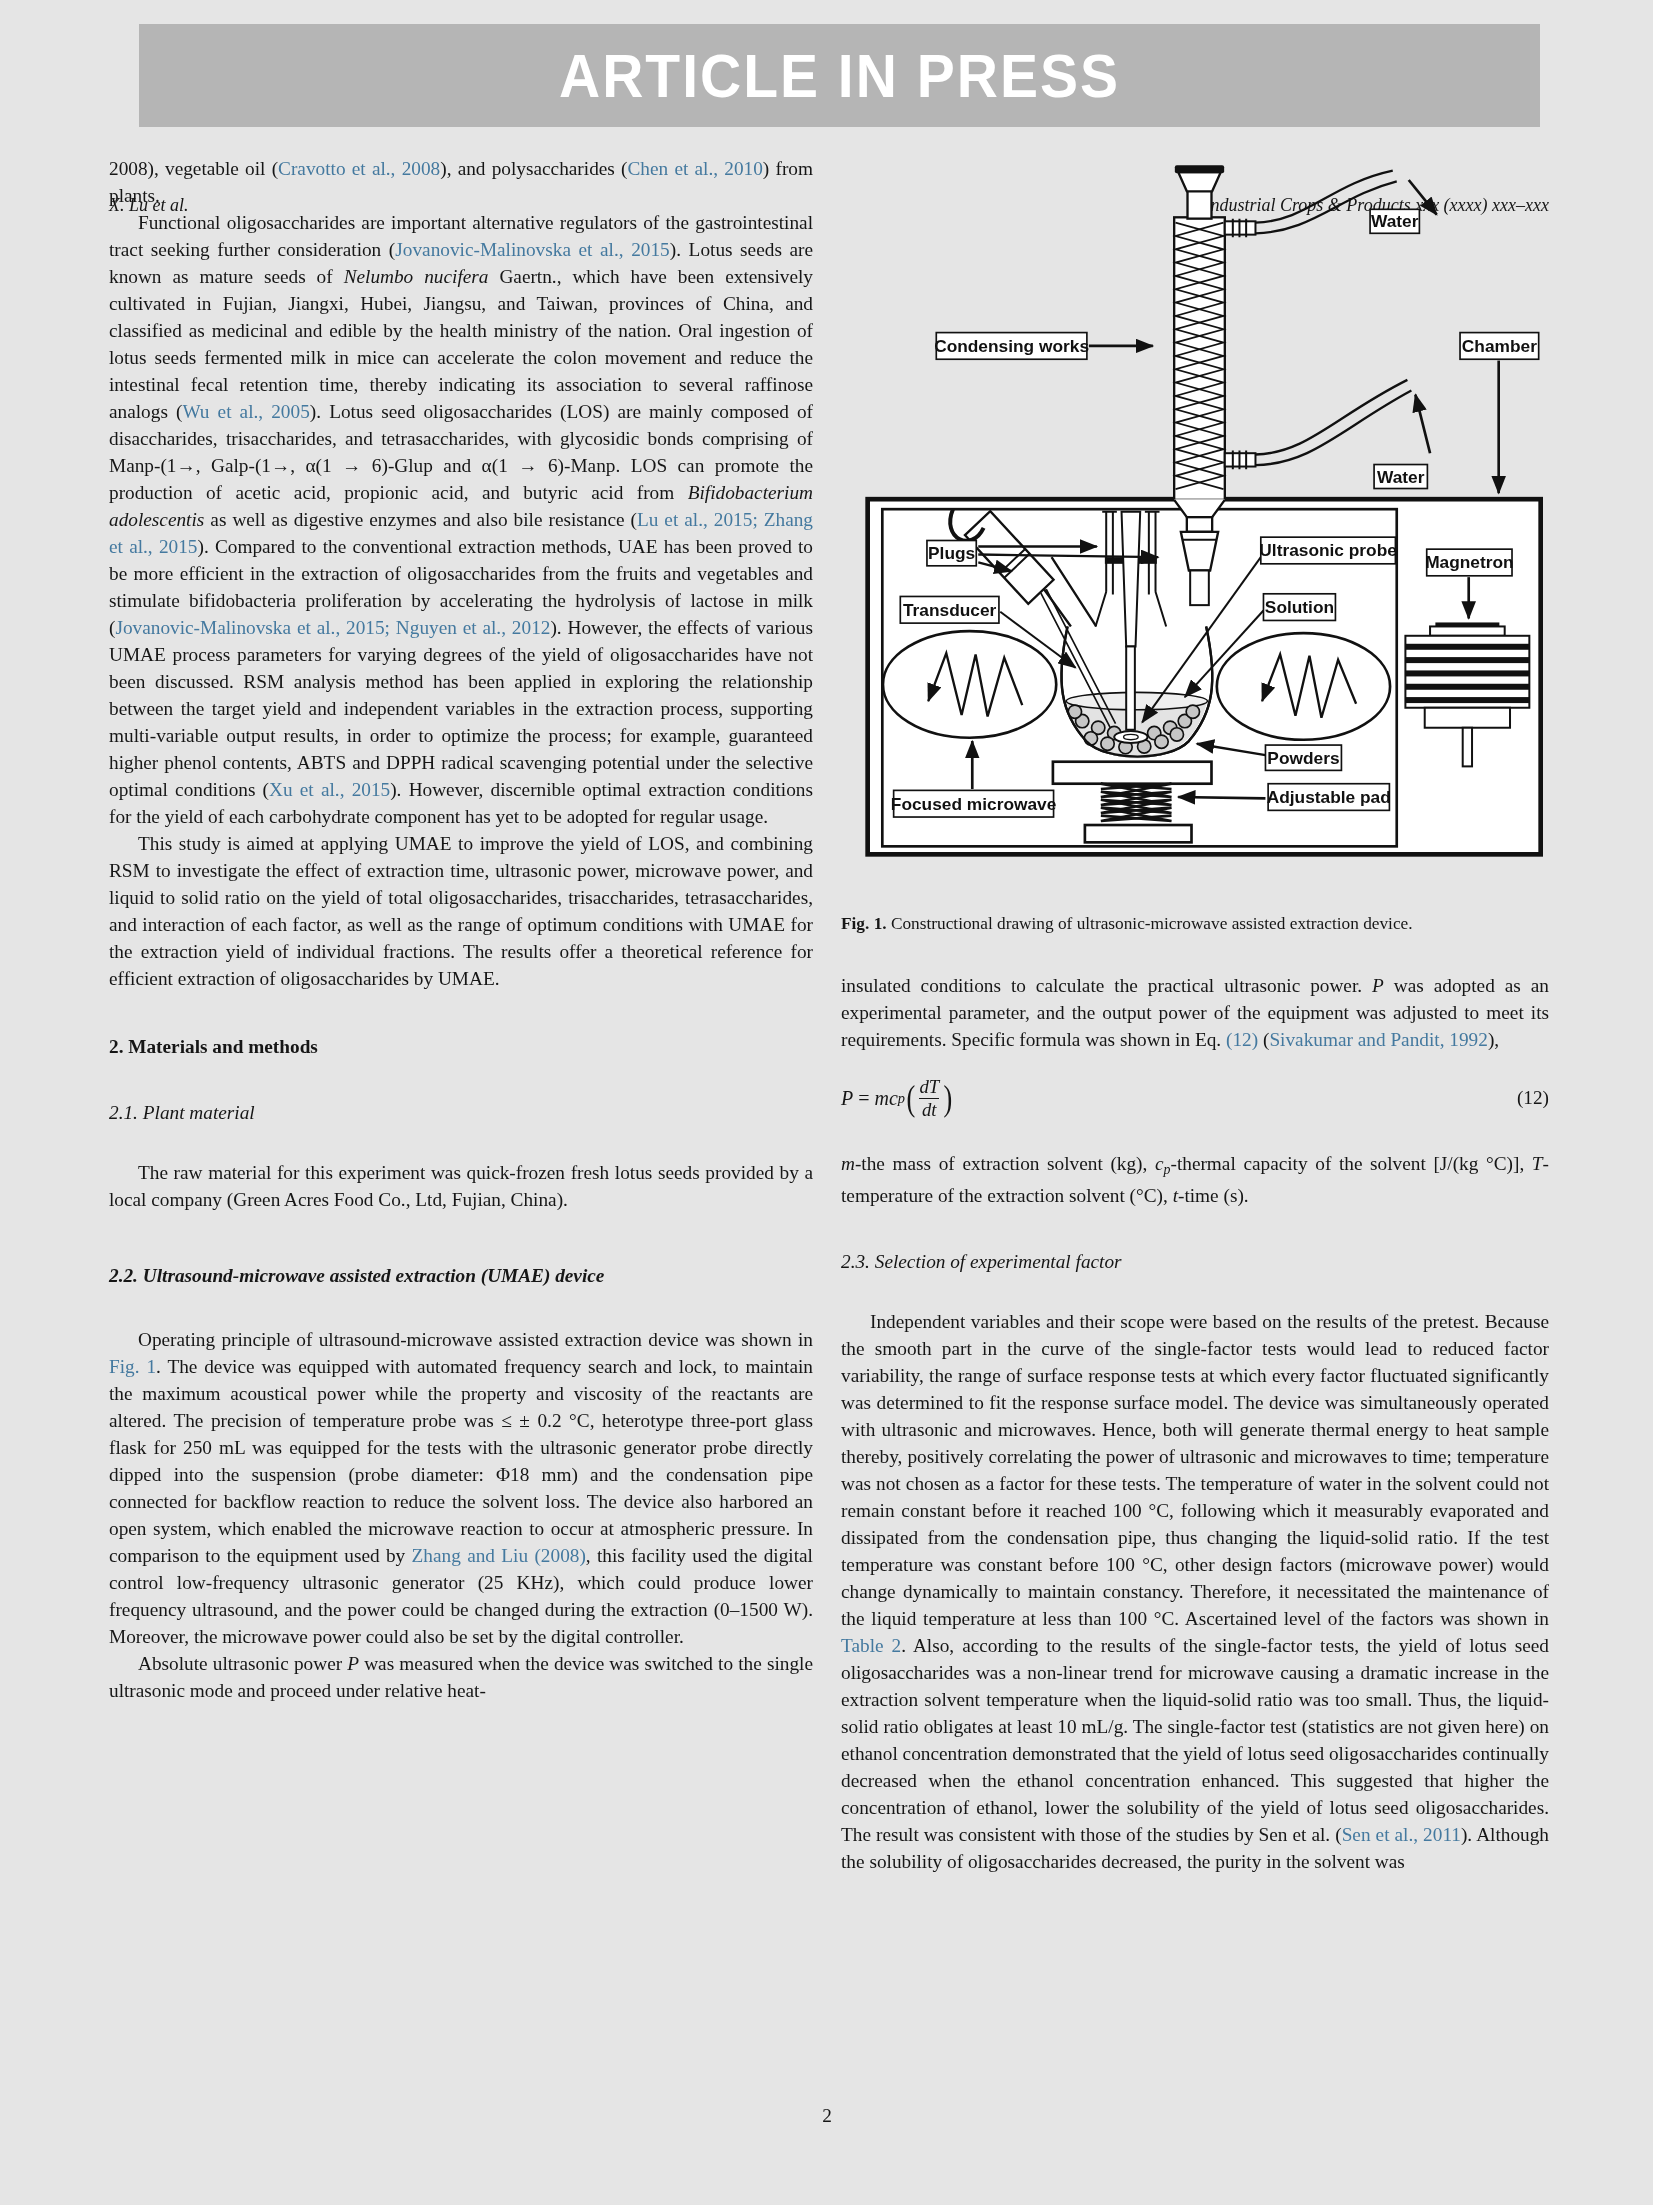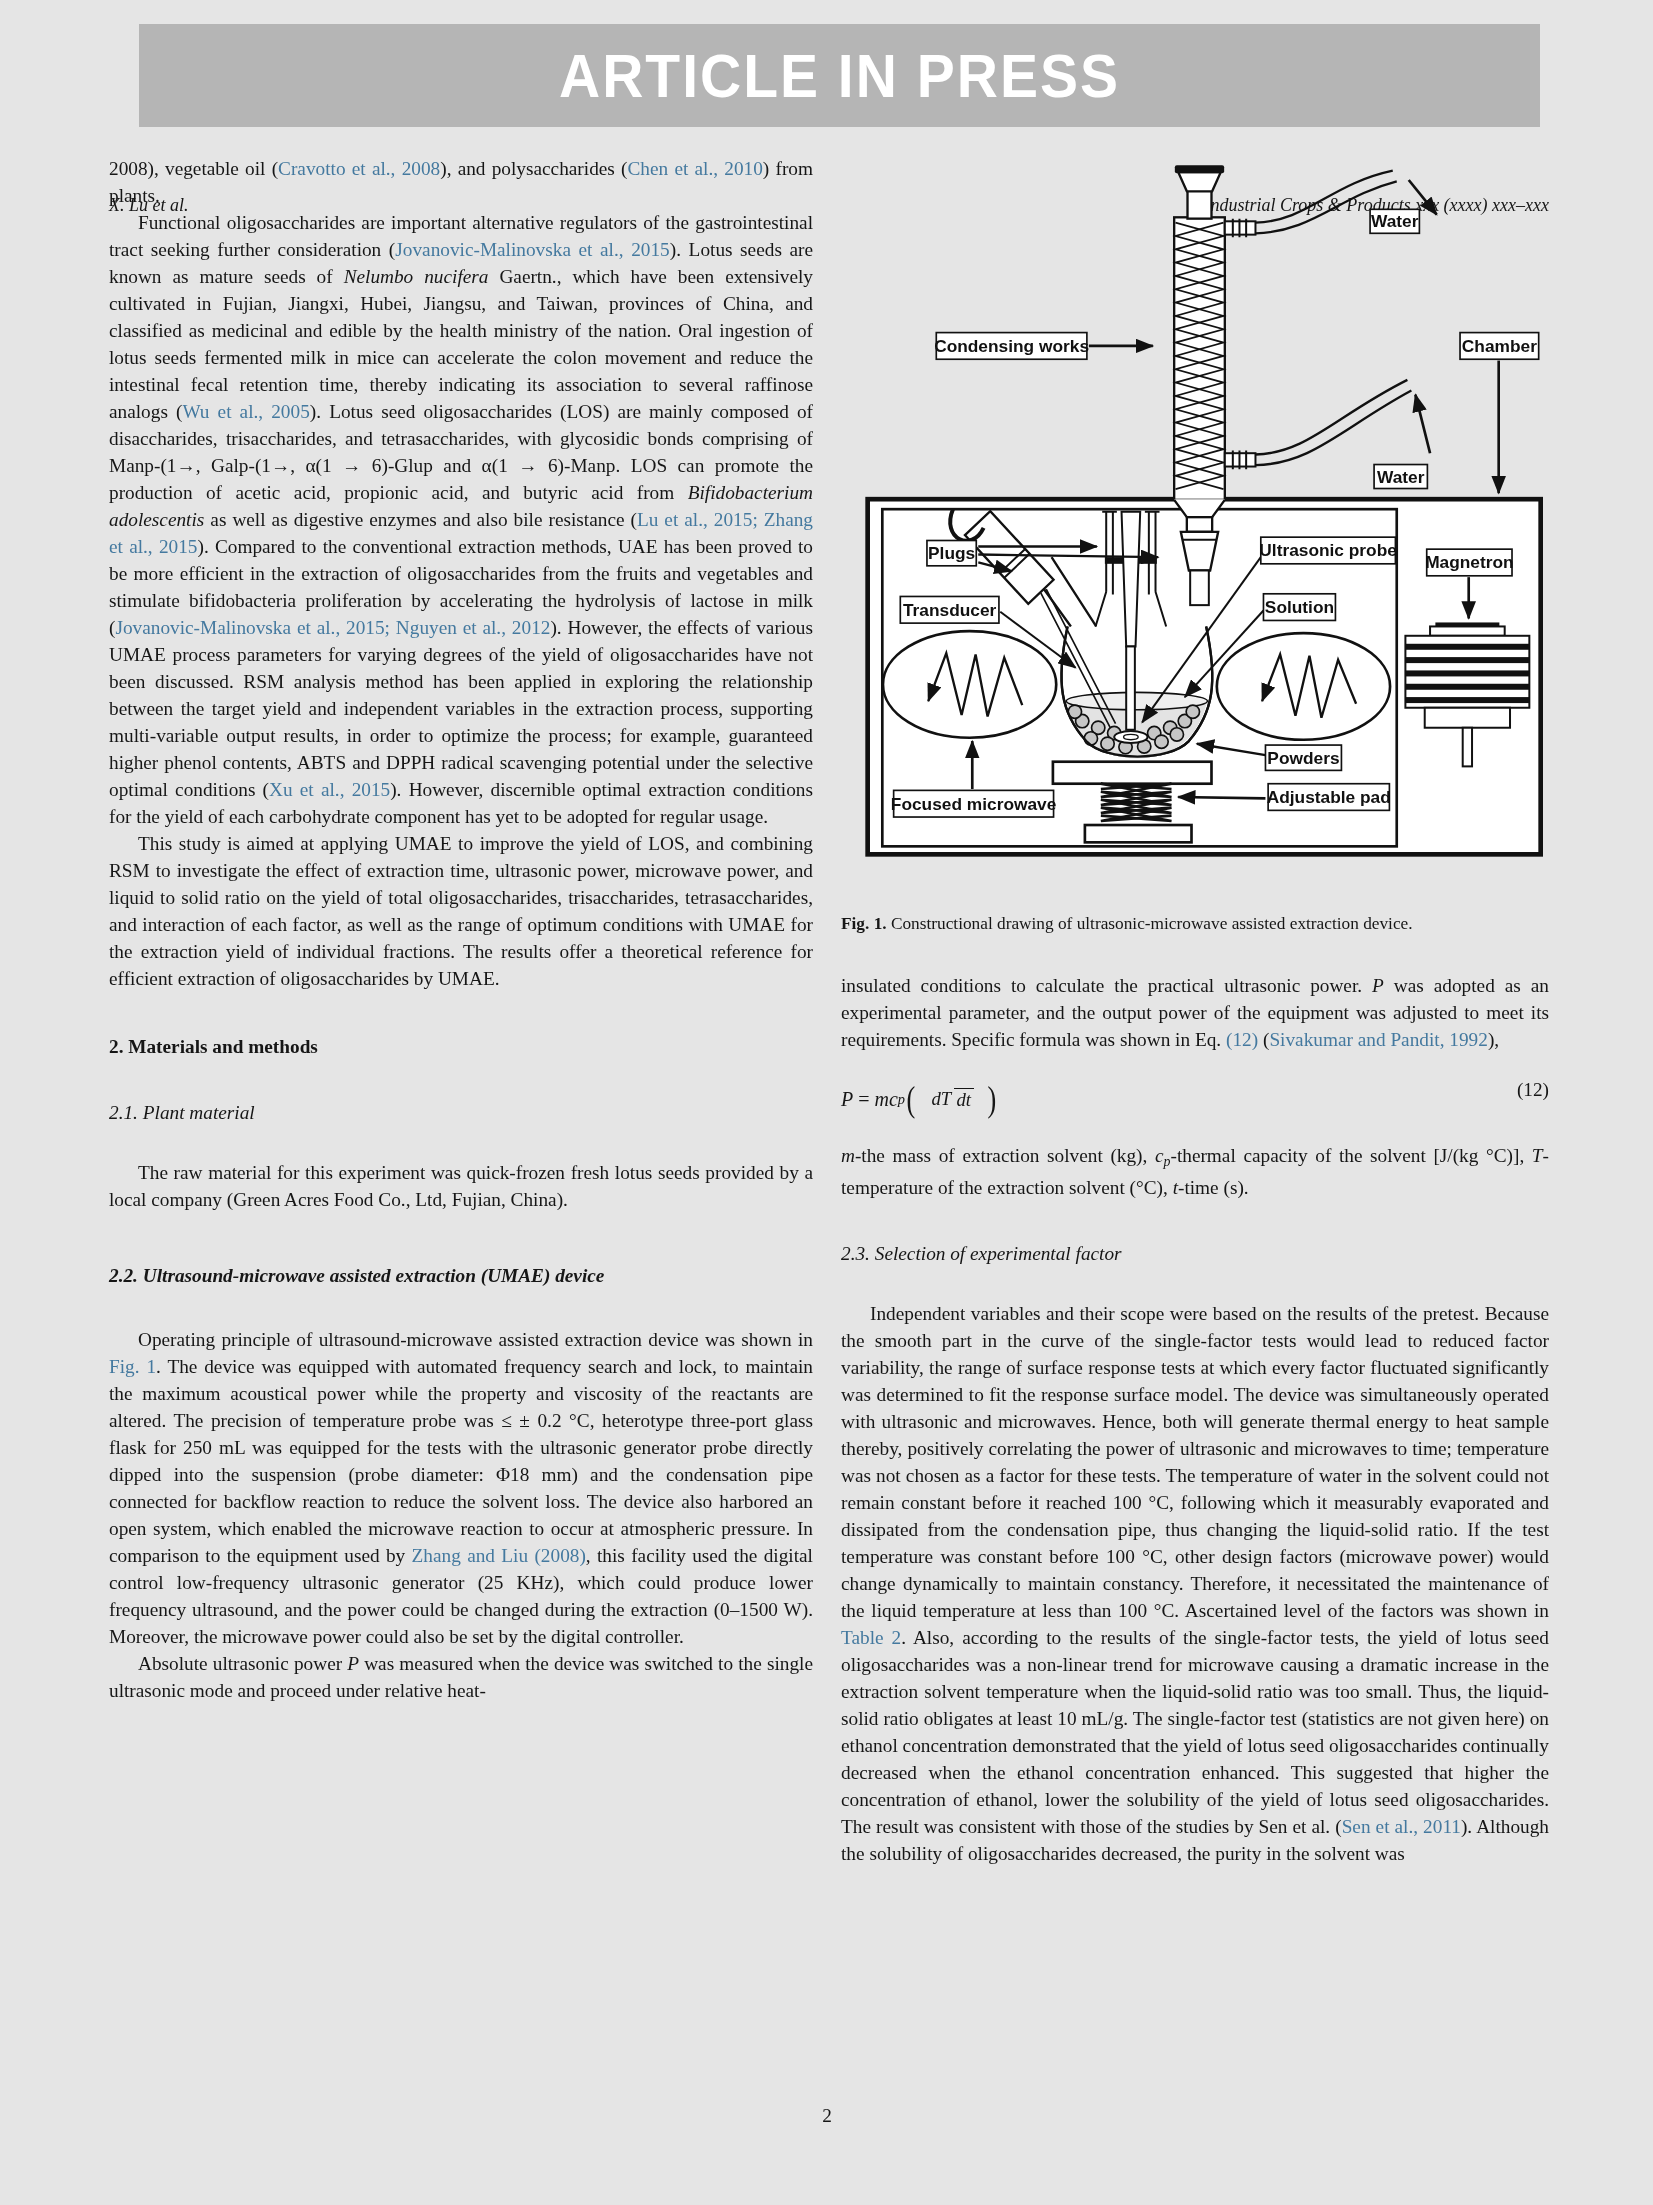--- a/index.html
+++ b/index.html
@@ -22,22 +22,22 @@
   .isub{font-style:italic;font-size:0.72em;vertical-align:-0.28em;}
   h2.sec{font-size:19.3px;line-height:27px;font-weight:bold;margin:41px 0 37px;text-align:left;}
   h3.sub{font-size:19.3px;line-height:27px;font-weight:normal;font-style:italic;margin:39px 0 33px;text-align:left;}
   h3.sub2{margin:49px 0 37px;font-weight:bold;}
   .fig-wrap{margin:5.3px 0 12px;}
   .caption{font-size:17.3px;line-height:23px;margin:0 0 37px;}
   .caption .cap-label{font-weight:bold;}
   .equation{display:flex;justify-content:space-between;align-items:flex-end;margin:23px 0 29px;
             font-size:20px;}
   .eq-left{display:inline-flex;align-items:center;}
-  .frac{display:inline-flex;flex-direction:row;align-items:center;font-size:18.7px;line-height:21.3px;
-        margin:0 12px;font-style:italic;font-family:Liberation Serif, serif;}
+  .frac{display:inline-flex;flex-direction:column;align-items:center;font-size:18.7px;line-height:21.3px;
+        margin:0 0;font-style:italic;font-family:Liberation Serif, serif;}
   .frac .den{border-top:1.7px solid #161616;padding:0.7px 2.7px 0;}
   .frac .num{padding:0 2.7px;}
   .paren{font-size:35px;font-weight:normal;transform:scaleX(0.75);}
   .eq-tag{font-size:19.3px;padding-bottom:9.3px;}
   .pageno{position:absolute;left:0;top:2105px;width:100%;text-align:center;font-size:19.3px;}
   svg text.lbl{font-family:"Liberation Sans",sans-serif;font-weight:bold;font-size:26px;fill:#111;}
 </style>
 </head>
 <body>
 

